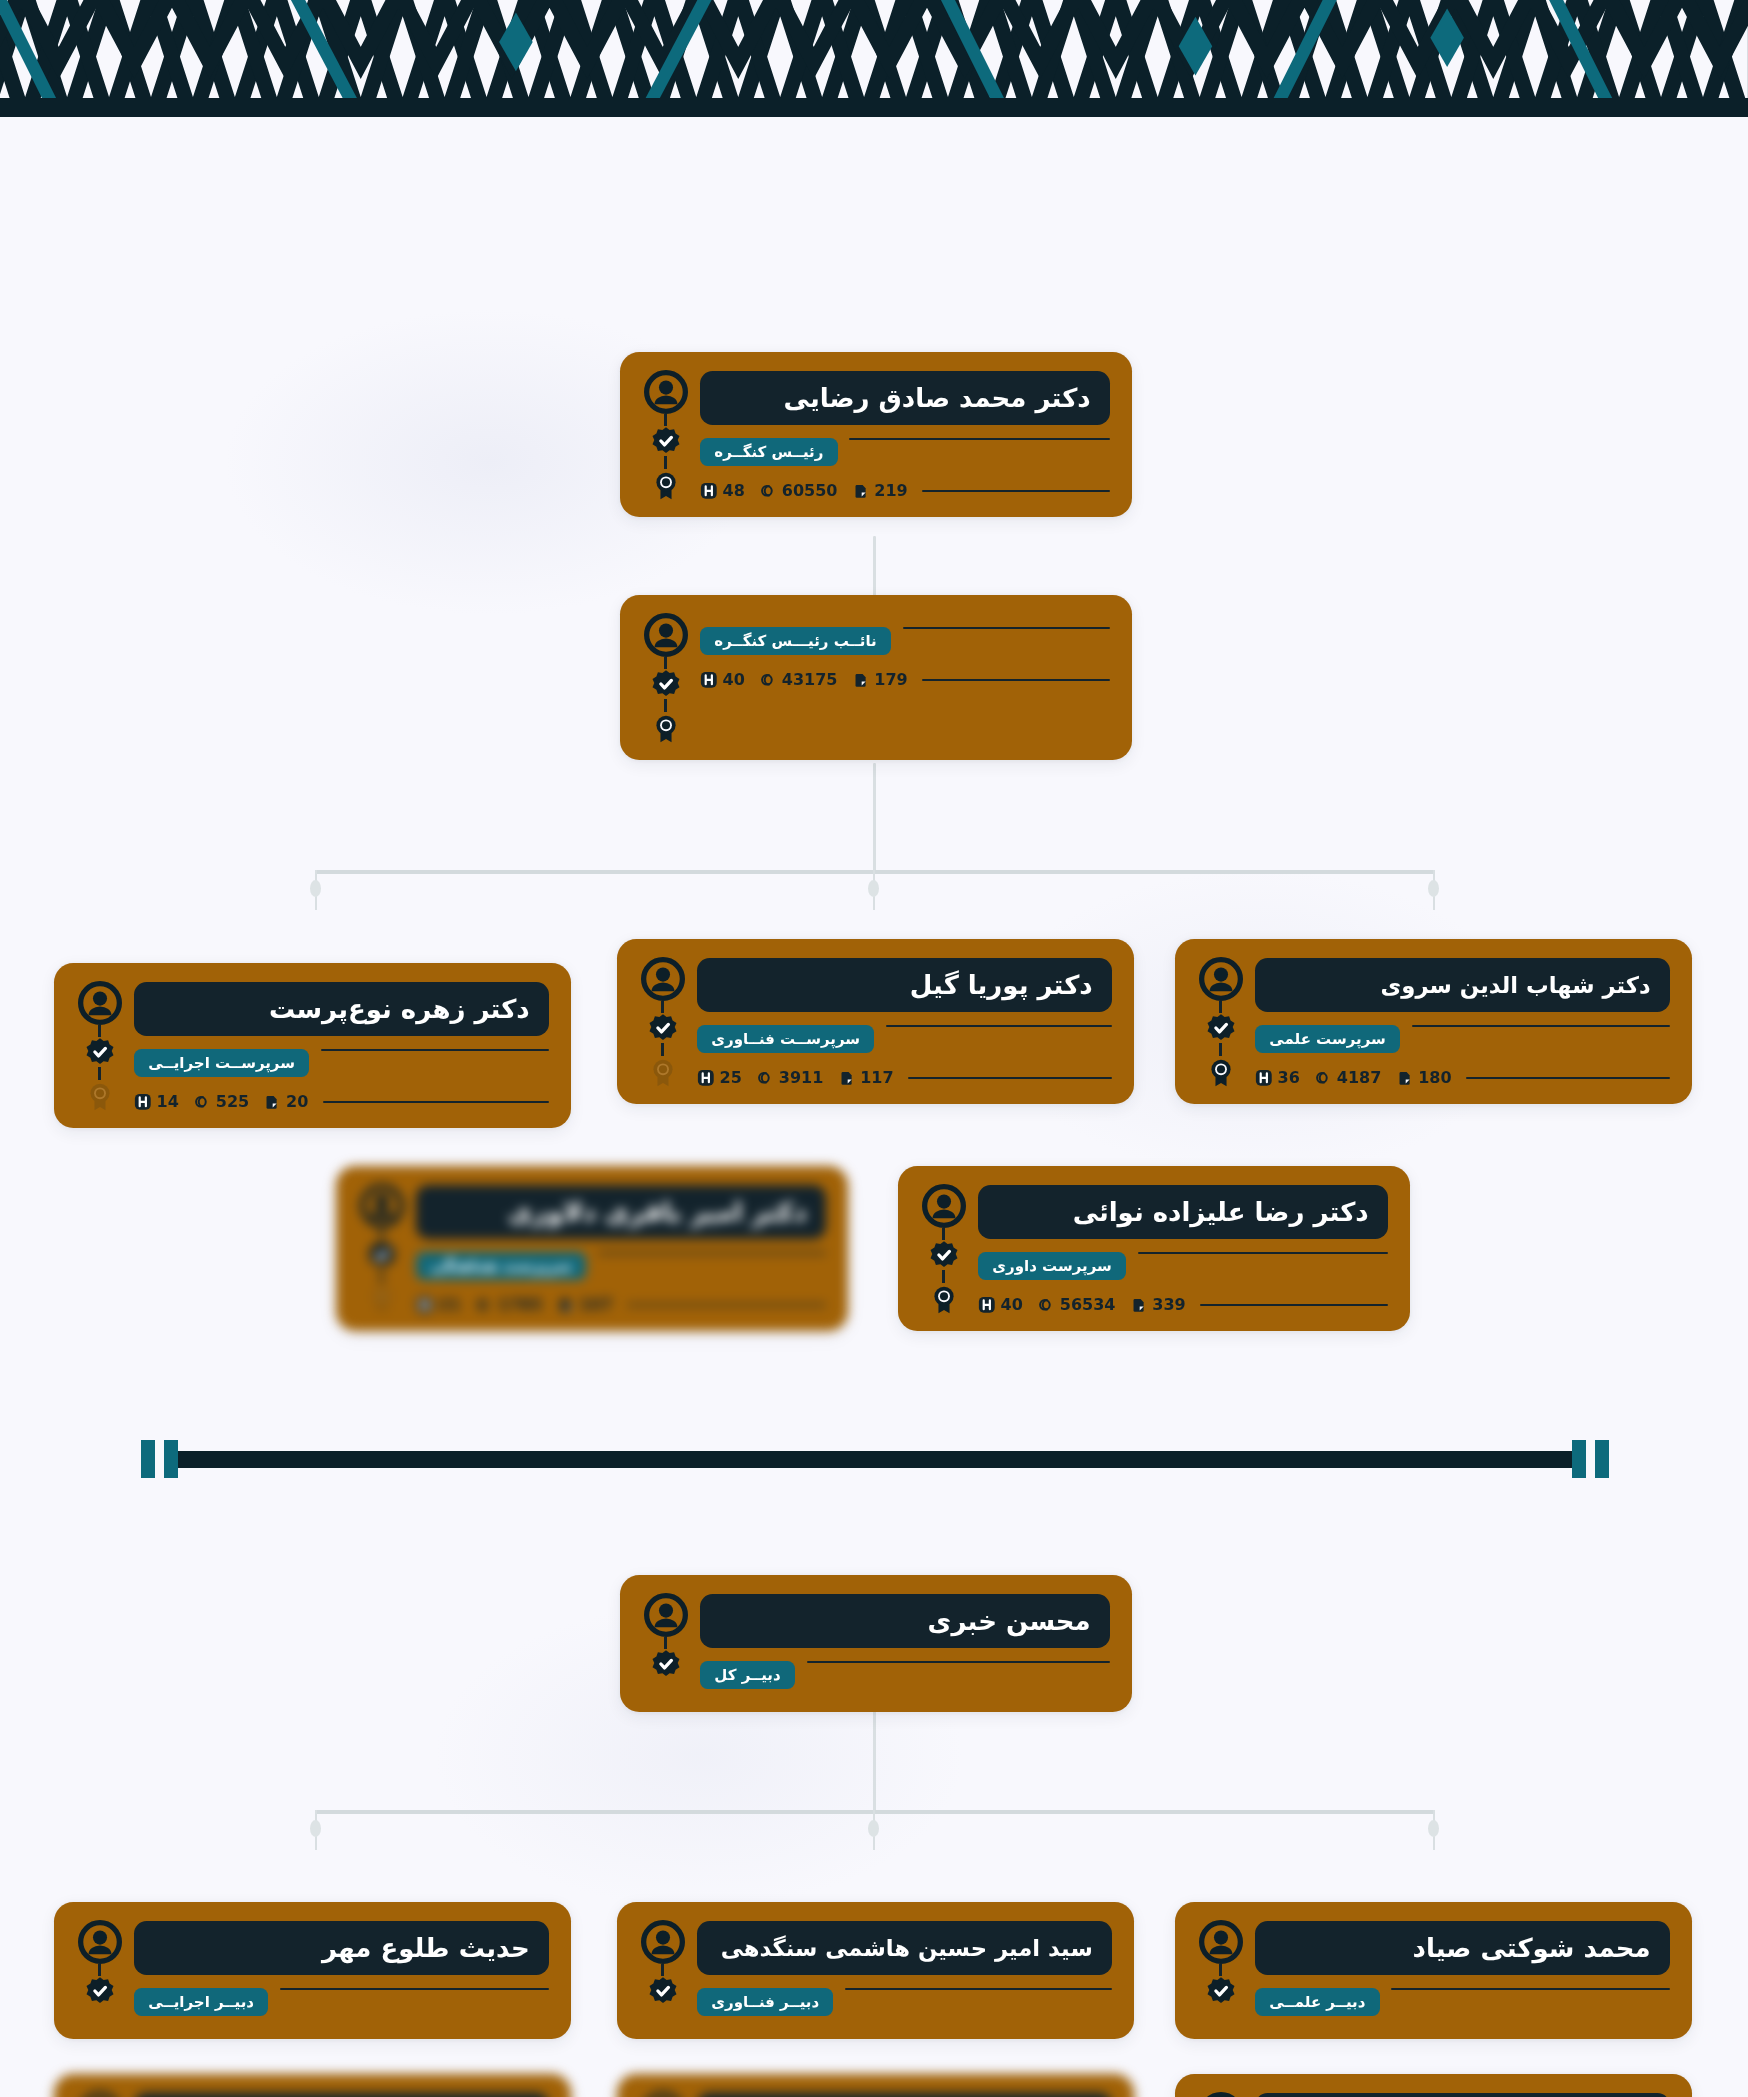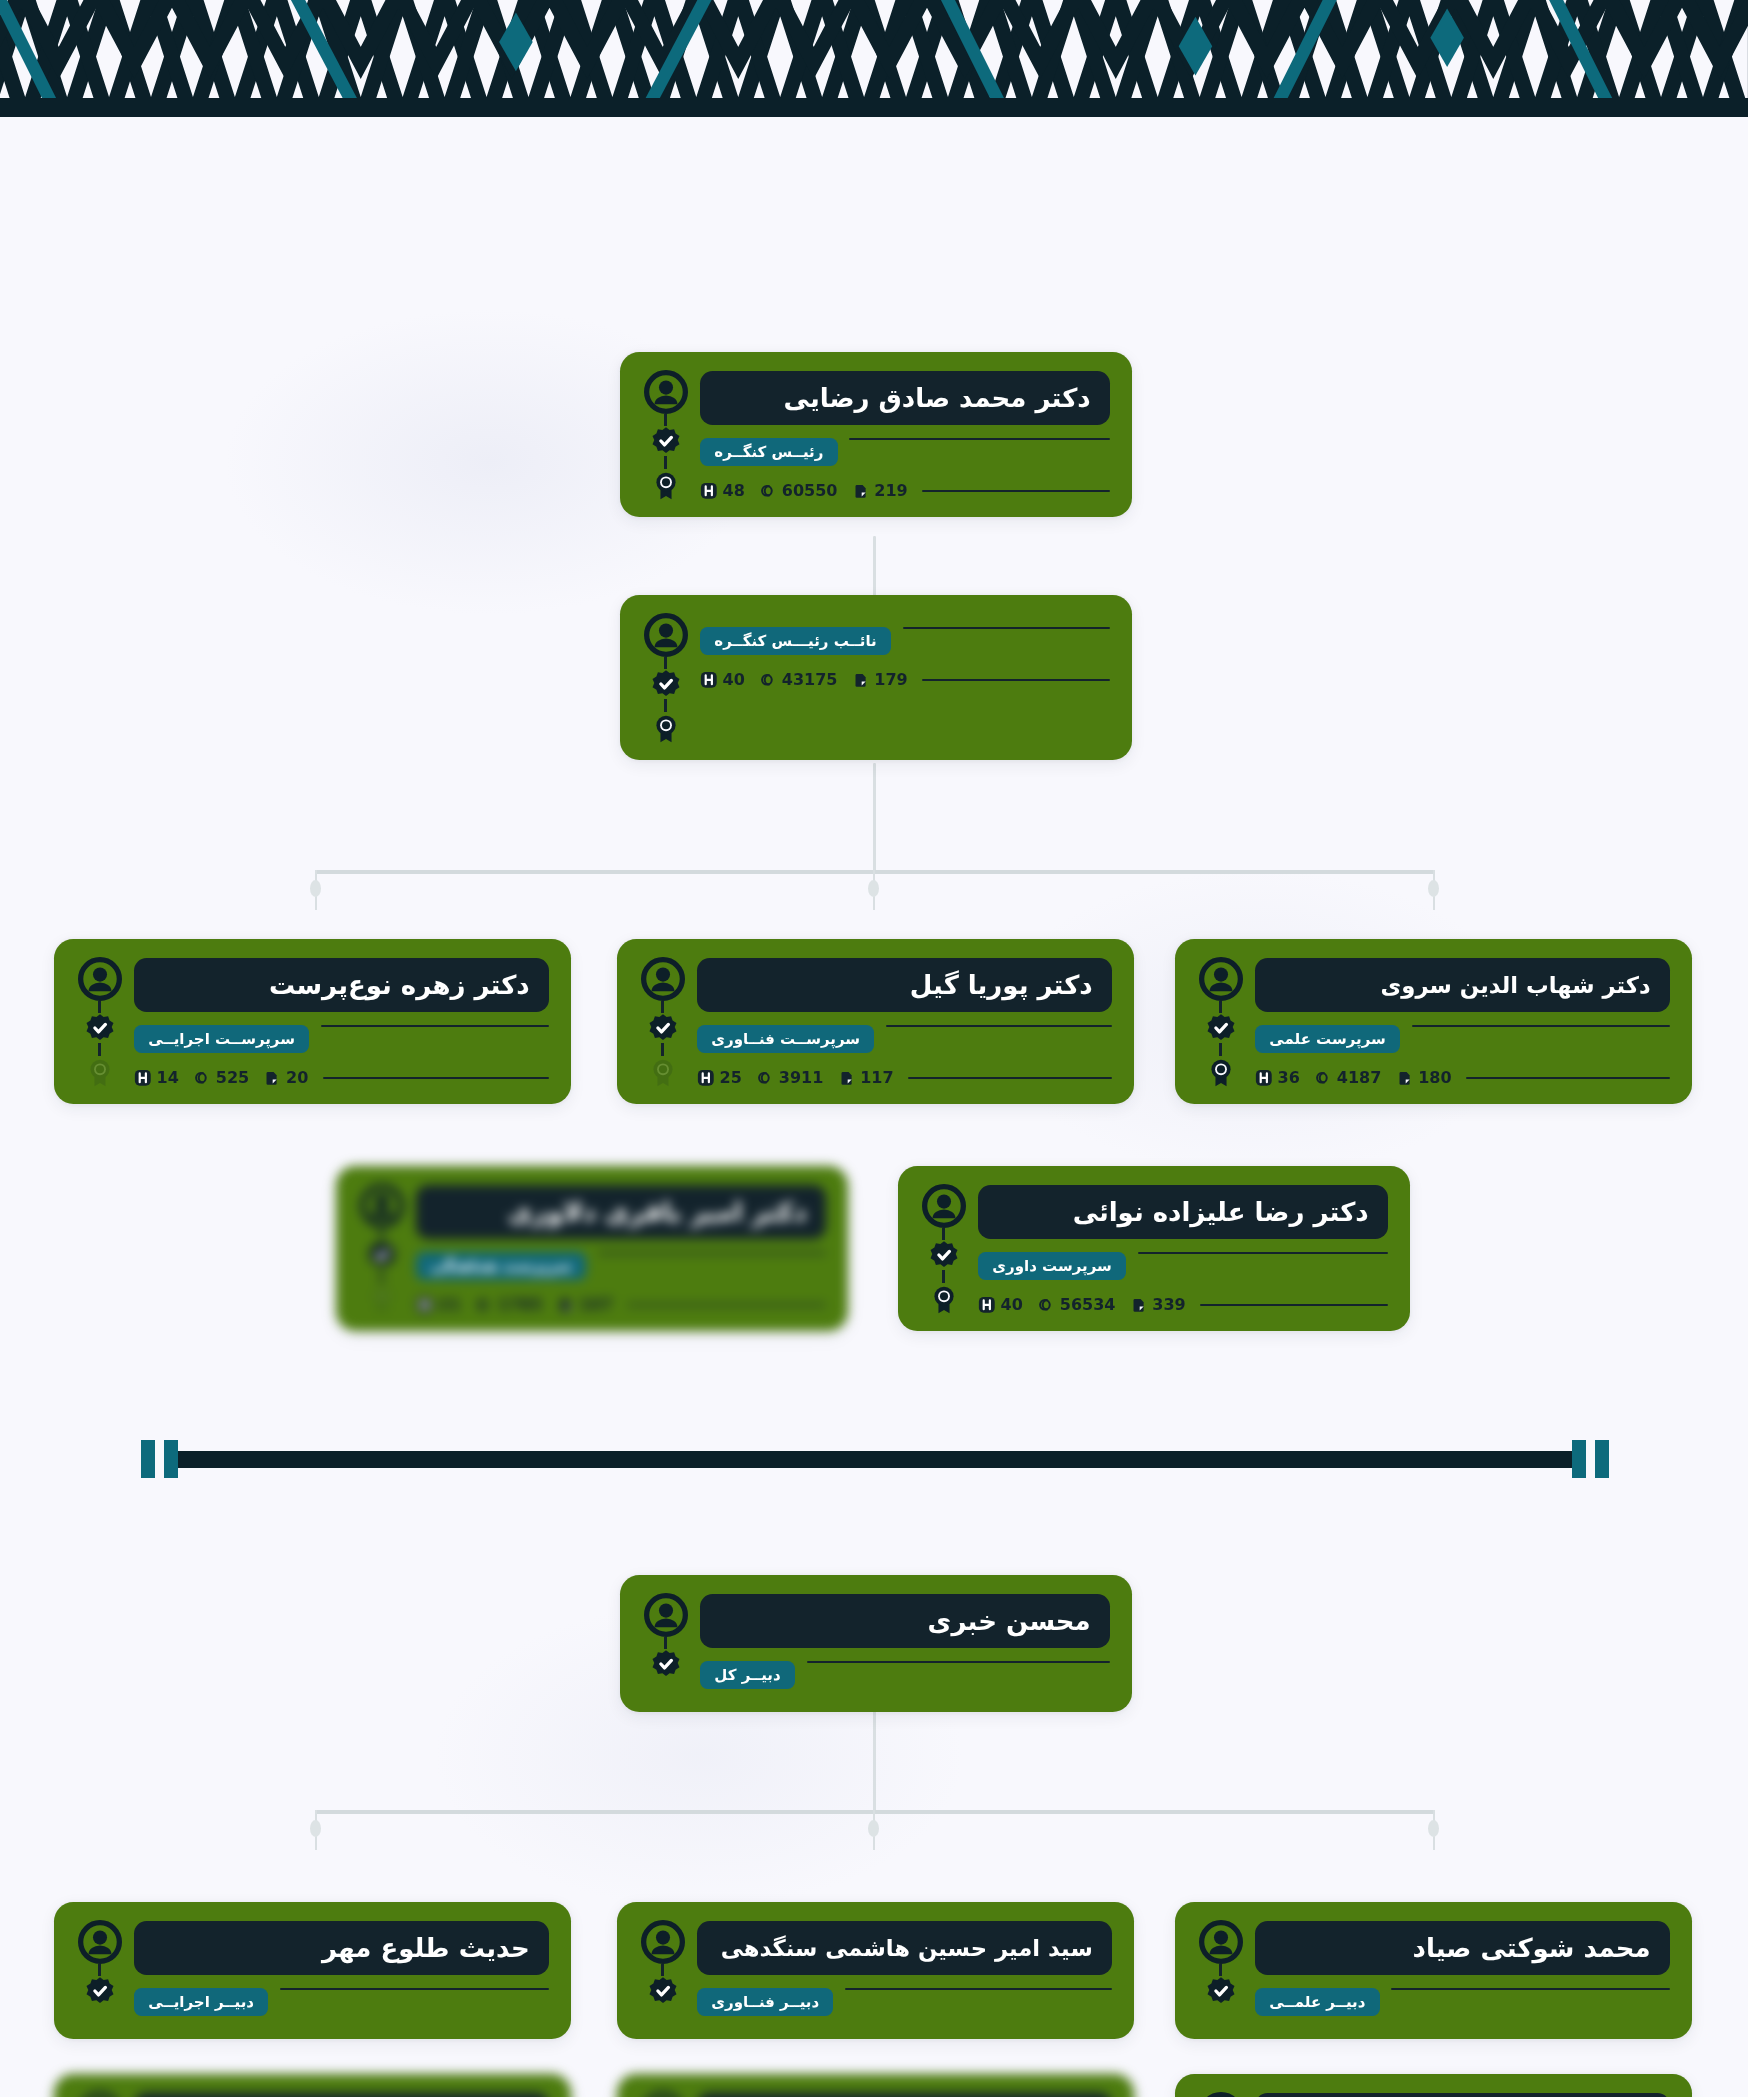--- a/index.html
+++ b/index.html
@@ -51,21 +51,21 @@
   }
   .conn-drop { position:absolute; width:2.1px; background:#d9dfe2; }
   .conn-dot {
     position:absolute; width:11px; height:17px; border-radius:50%;
     background:#dde3e5;
   }
 
   
   .card {
     position:absolute;
-    background:#4d7c0f;
+    background:#a16207;
     border-radius:19.3px;
     box-shadow: 0 4.2px 16px rgba(25,40,60,.07), 0 0.8px 4.2px rgba(25,40,60,.05);
     padding: 19.3px 22px 17px 22px;
     display:flex;
     flex-direction:row-reverse;
     align-items:flex-start;
     gap:11px;
   }
   .card.blurred { filter: blur(5.5px); }
 
@@ -417,21 +417,21 @@
             <path d="M11 7 h13 l7 7 v19 a3 3 0 0 1 -3 3 h-17 a3 3 0 0 1 -3 -3 v-23 a3 3 0 0 1 3 -3 z" fill="#13232c"></path>
             <path d="M22 33 l9 -9 h-9 z" fill="#fbfbff"></path>
           </svg>
           <span class="stat-val">117</span>
         </div>
         <div class="stats-rule"></div>
       </div>
     </div>
   </div>
 
-  <div class="card" style="left:54px; top:822px; width:517px;">
+  <div class="card" style="left:54px; top:846px; width:517px;">
     <div class="badge-stack">
       <svg class="avatar" viewBox="0 0 100 100">
         <circle cx="50" cy="50" r="44" fill="none" stroke="#0d1f28" stroke-width="12"></circle>
         <circle cx="50" cy="40" r="16" fill="#0d1f28"></circle>
         <path d="M24 78 a26 20 0 0 1 52 0 z" fill="#0d1f28"></path>
       </svg>
       <div class="link"></div>
       <svg class="verify" viewBox="0 0 100 100">
         <path d="M50 4 l12 9 15-2 5 14 13 8-6 14 6 14-13 8-5 14-15-2-12 9-12-9-15 2-5-14-13-8 6-14-6-14 13-8 5-14 15 2z" fill="#0d1f28"></path>
         <path d="M33 50 l12 13 23-25" fill="none" stroke="#fff" stroke-width="11" stroke-linecap="round" stroke-linejoin="round"></path>

